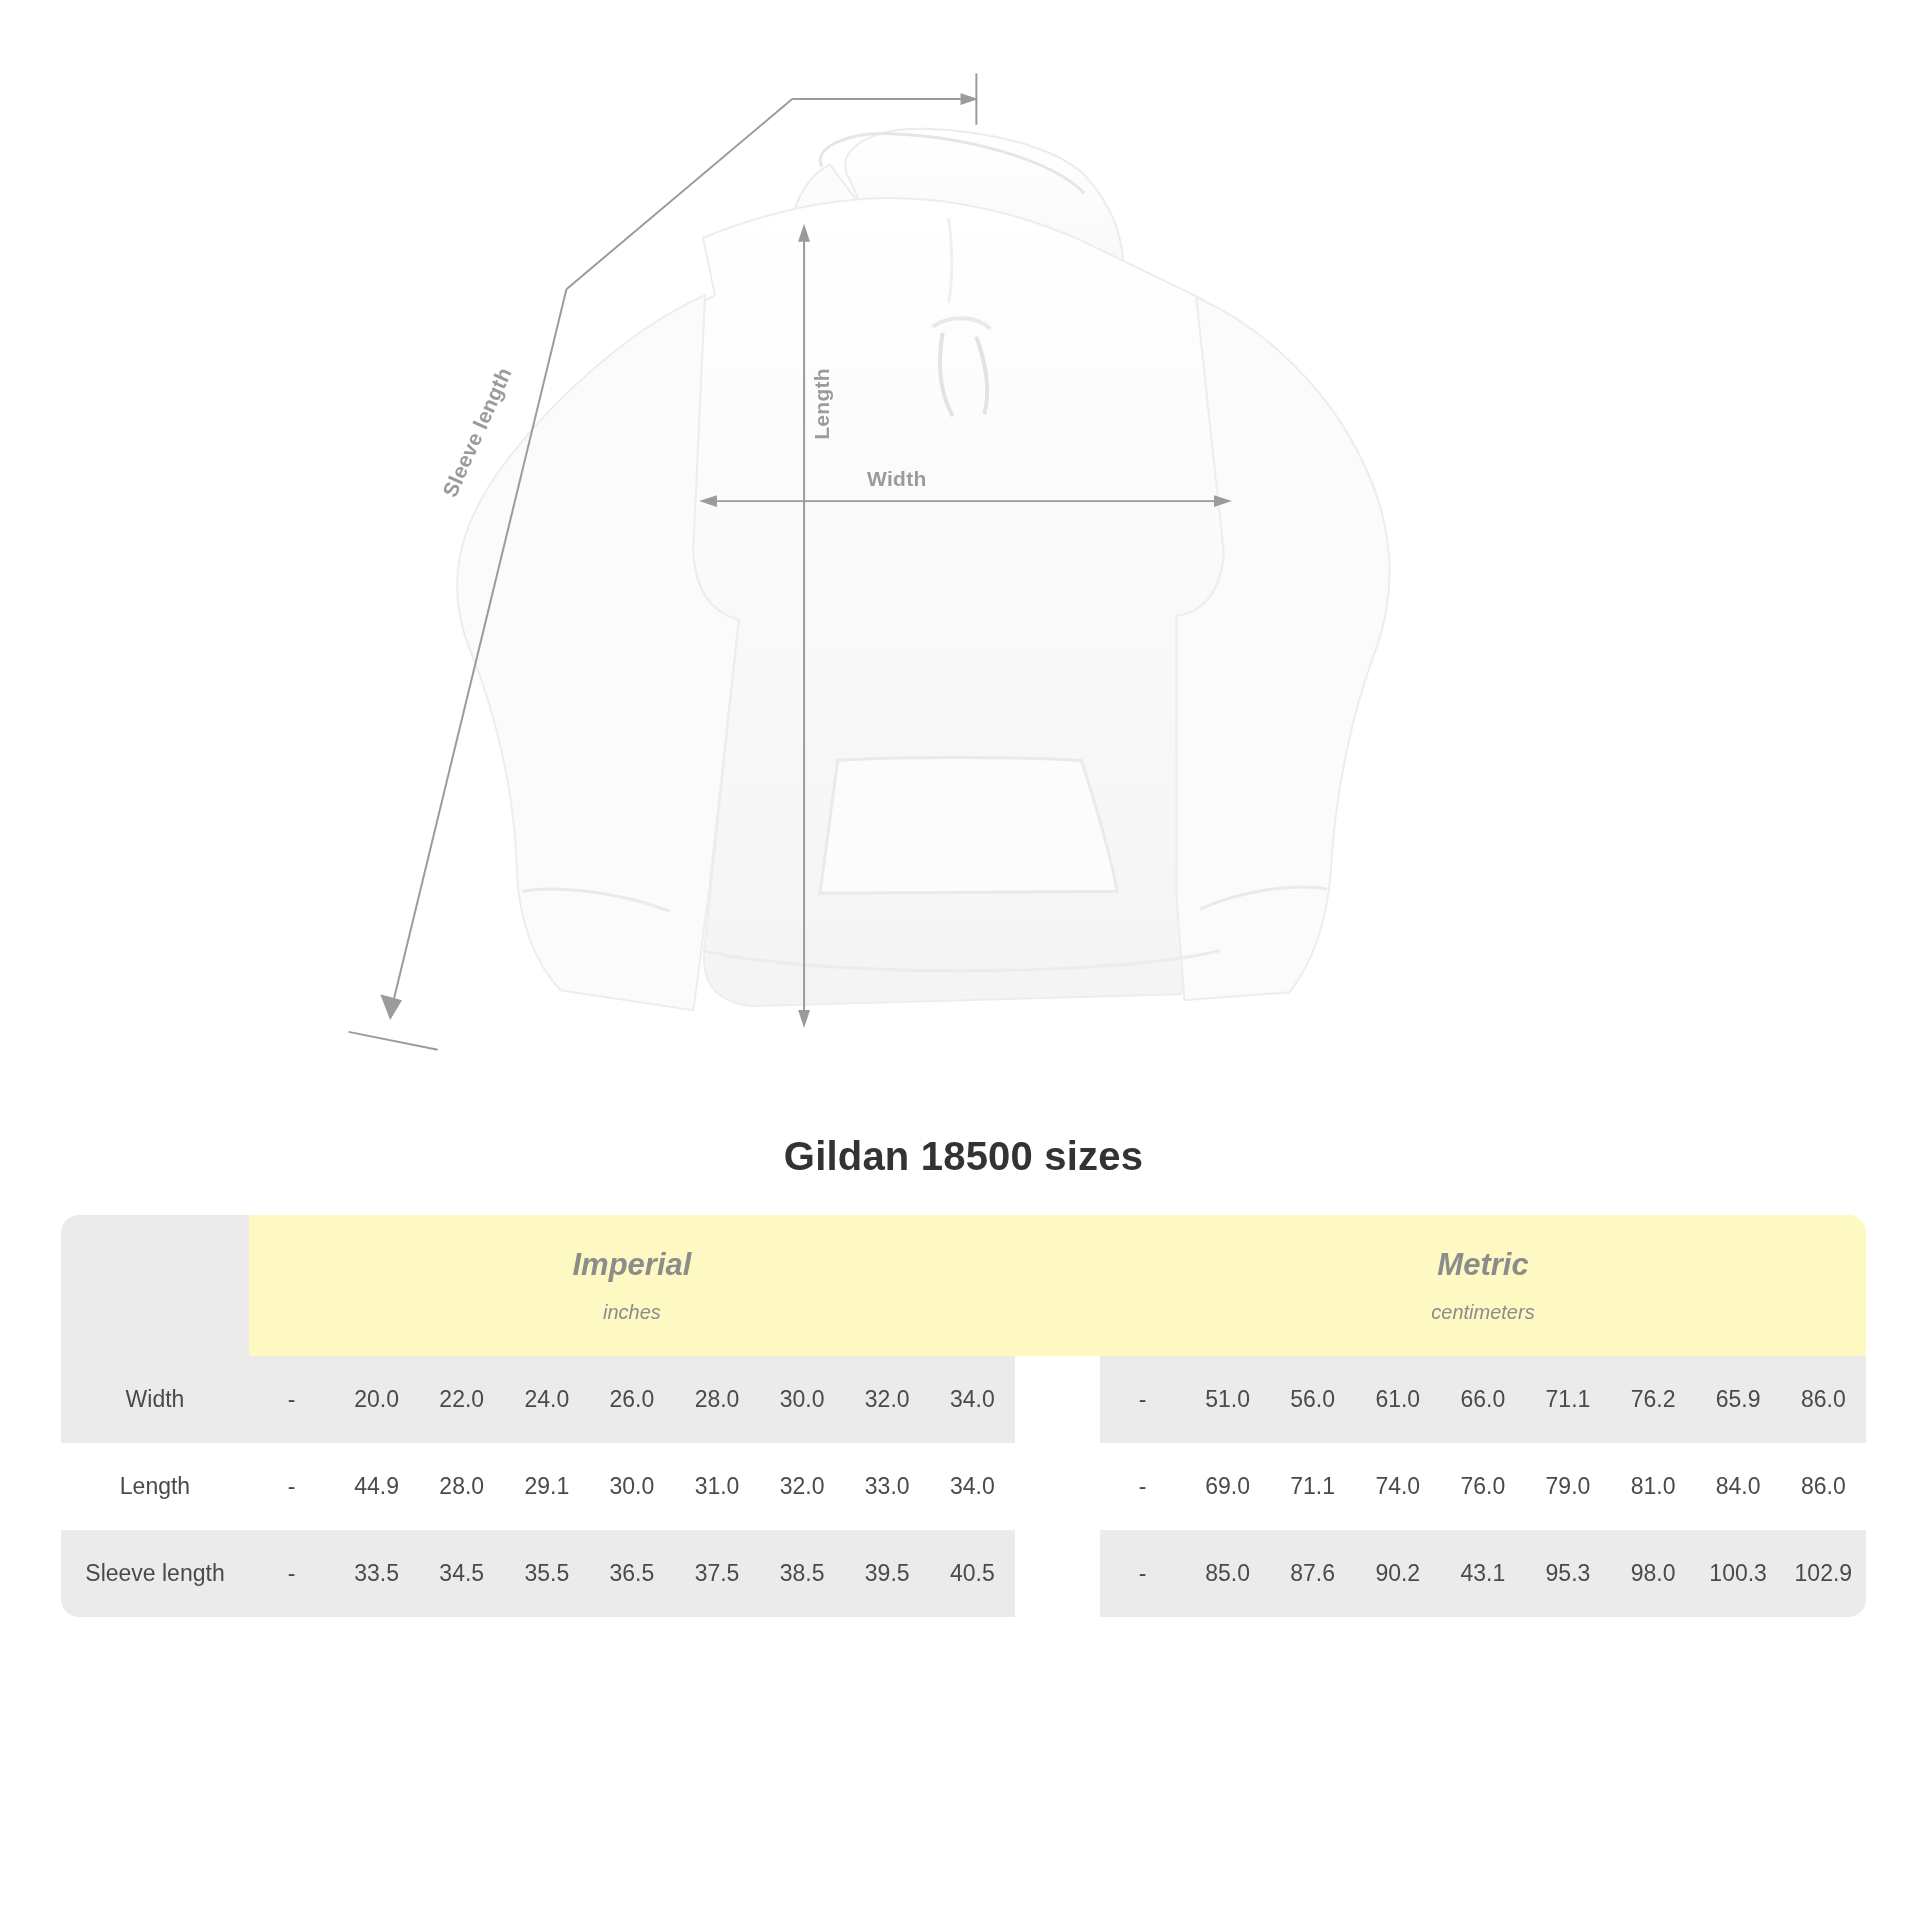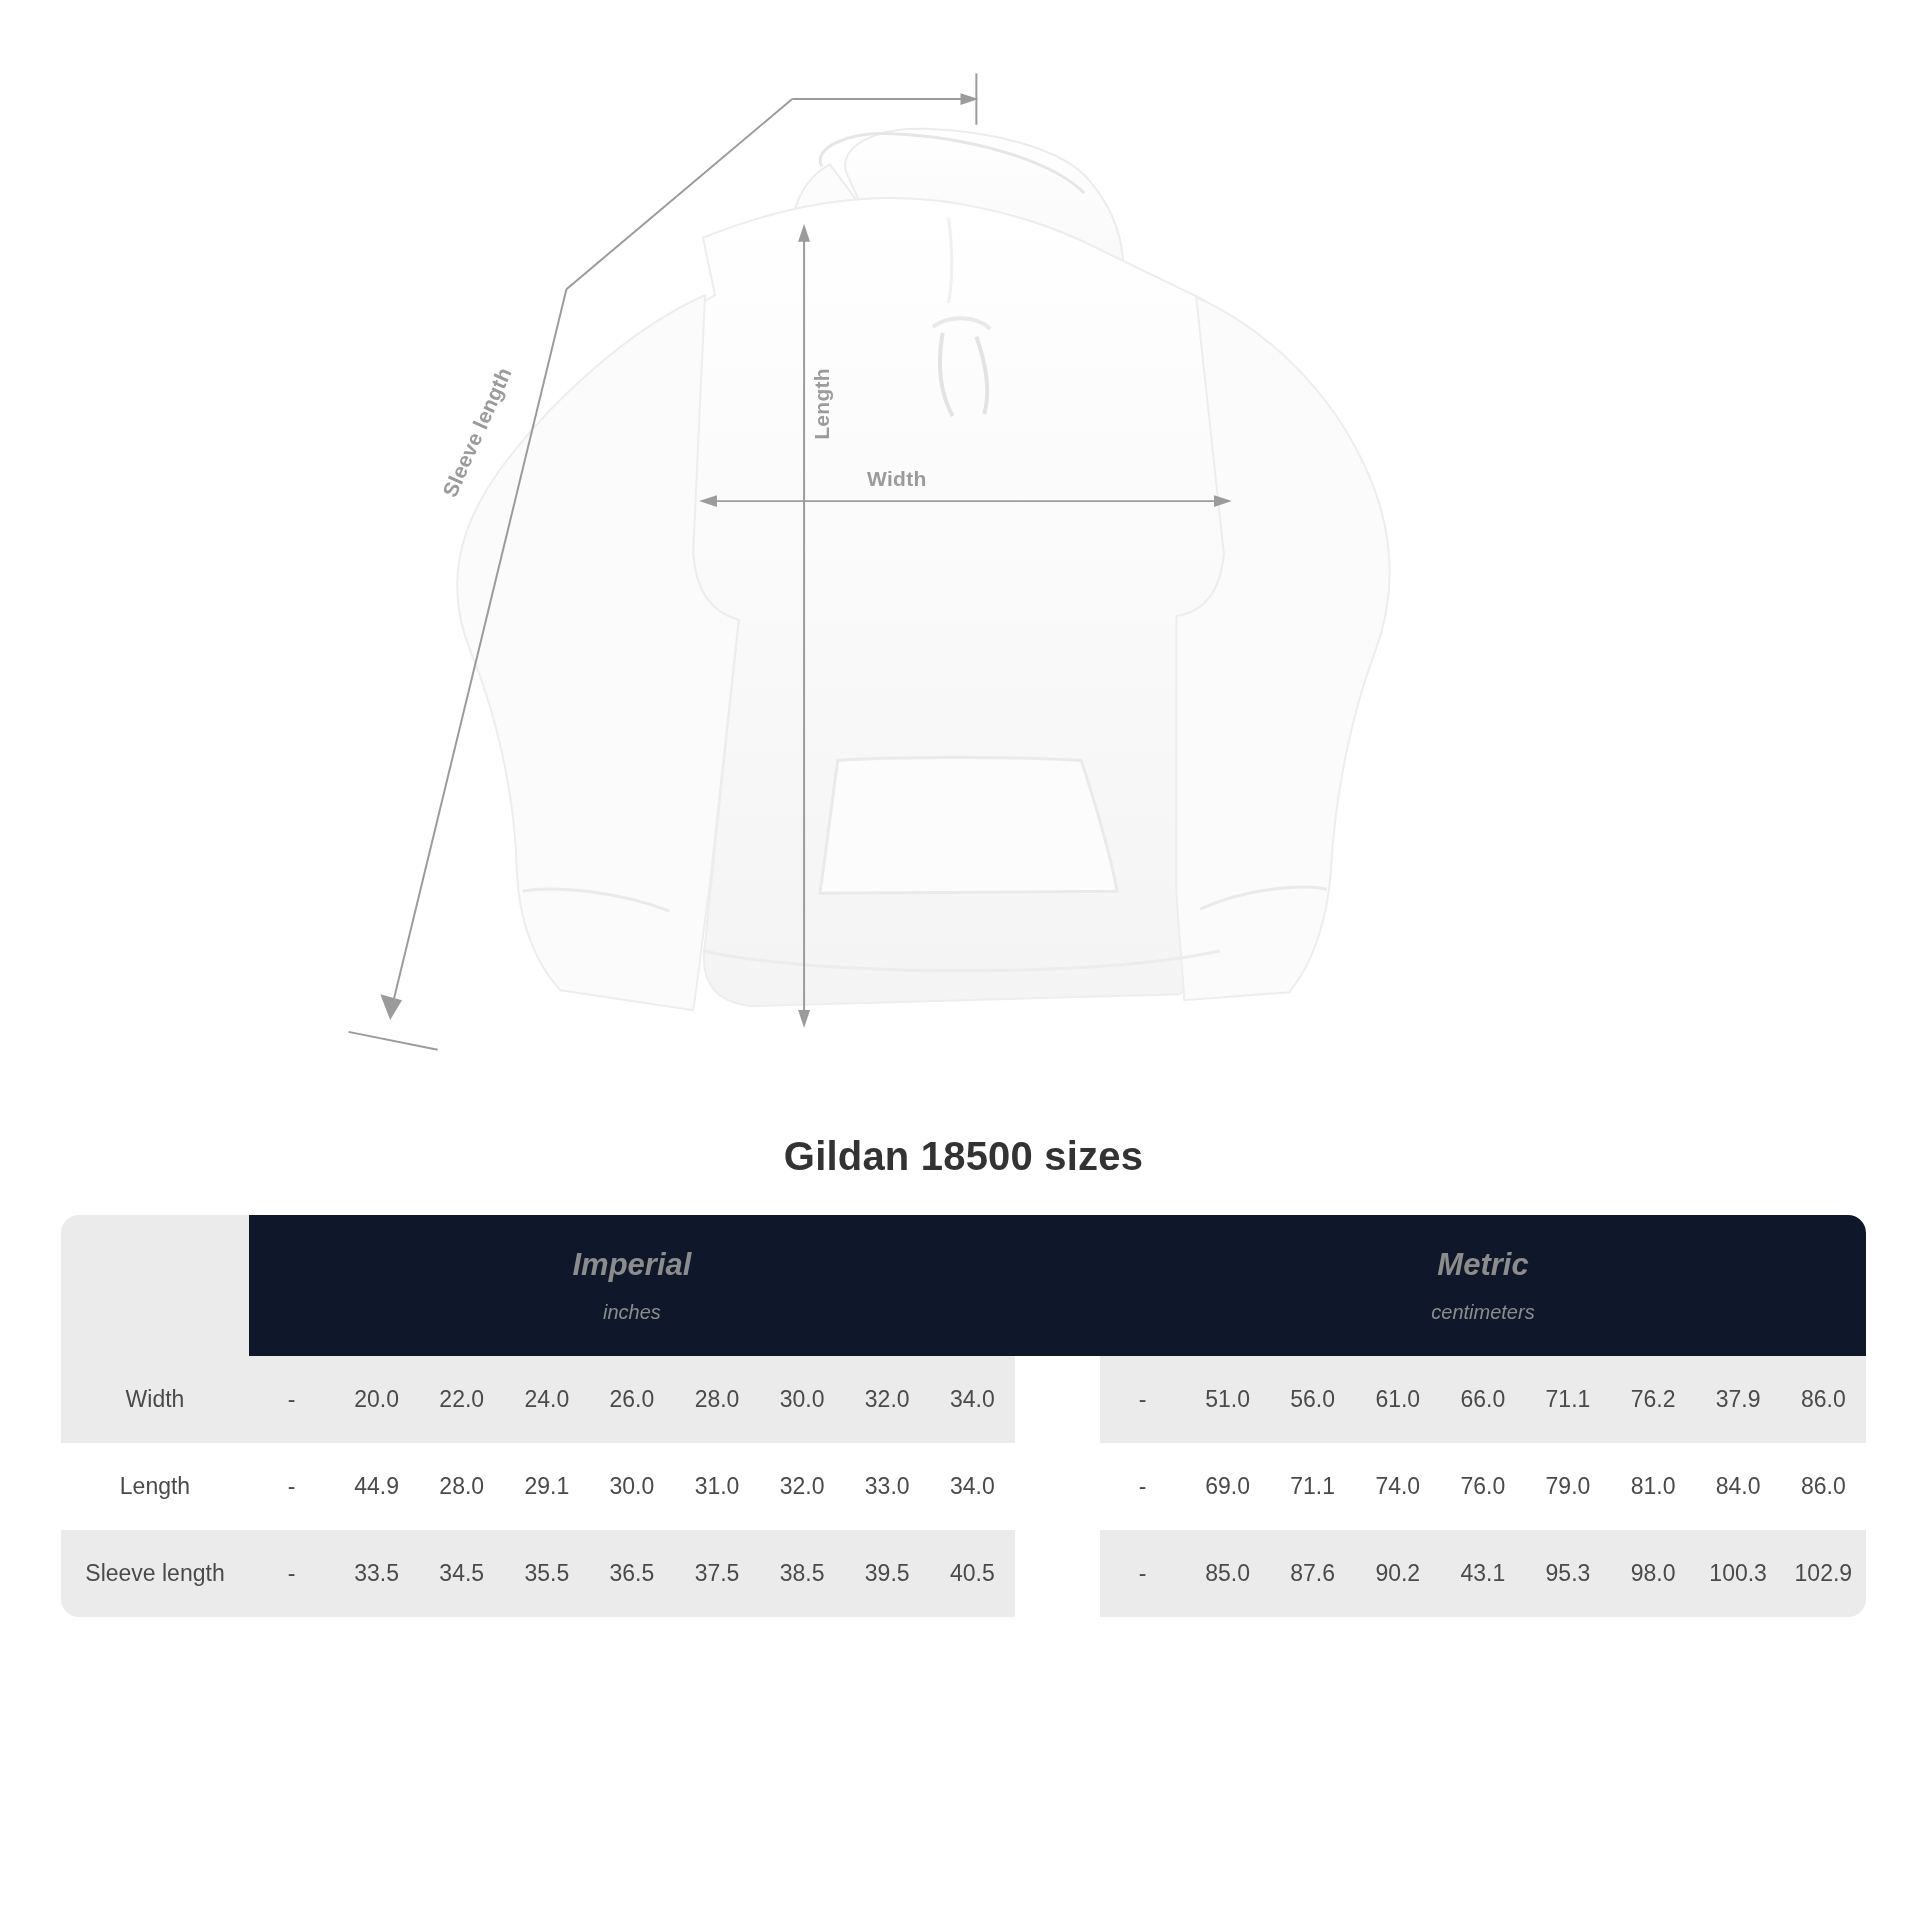--- a/index.html
+++ b/index.html
@@ -76,21 +76,21 @@
   table.size-table td, table.size-table th {
     text-align: center;
     vertical-align: middle;
     font-size: 23px;
     color: #4a4a4a;
     font-weight: normal;
     padding: 0;
     height: 87px;
   }
   .unit-head {
-    background: #0f172a;
+    background: #fef9c3;
     height: 141px !important;
   }
   .unit-head .unit-title {
     font-size: 31px;
     font-style: italic;
     font-weight: bold;
     color: #8c8c8c;
   }
   .unit-head .unit-sub {
     font-size: 20px;
@@ -236,21 +236,21 @@
           <td>32.0</td>
           <td>34.0</td>
           <td class="gap-col"></td>
           <td>-</td>
           <td>51.0</td>
           <td>56.0</td>
           <td>61.0</td>
           <td>66.0</td>
           <td>71.1</td>
           <td>76.2</td>
-          <td>37.9</td>
+          <td>65.9</td>
           <td>86.0</td>
         </tr>
         <tr class="plain">
           <td class="row-head first-col">Length</td>
           <td>-</td>
           <td>44.9</td>
           <td>28.0</td>
           <td>29.1</td>
           <td>30.0</td>
           <td>31.0</td>

